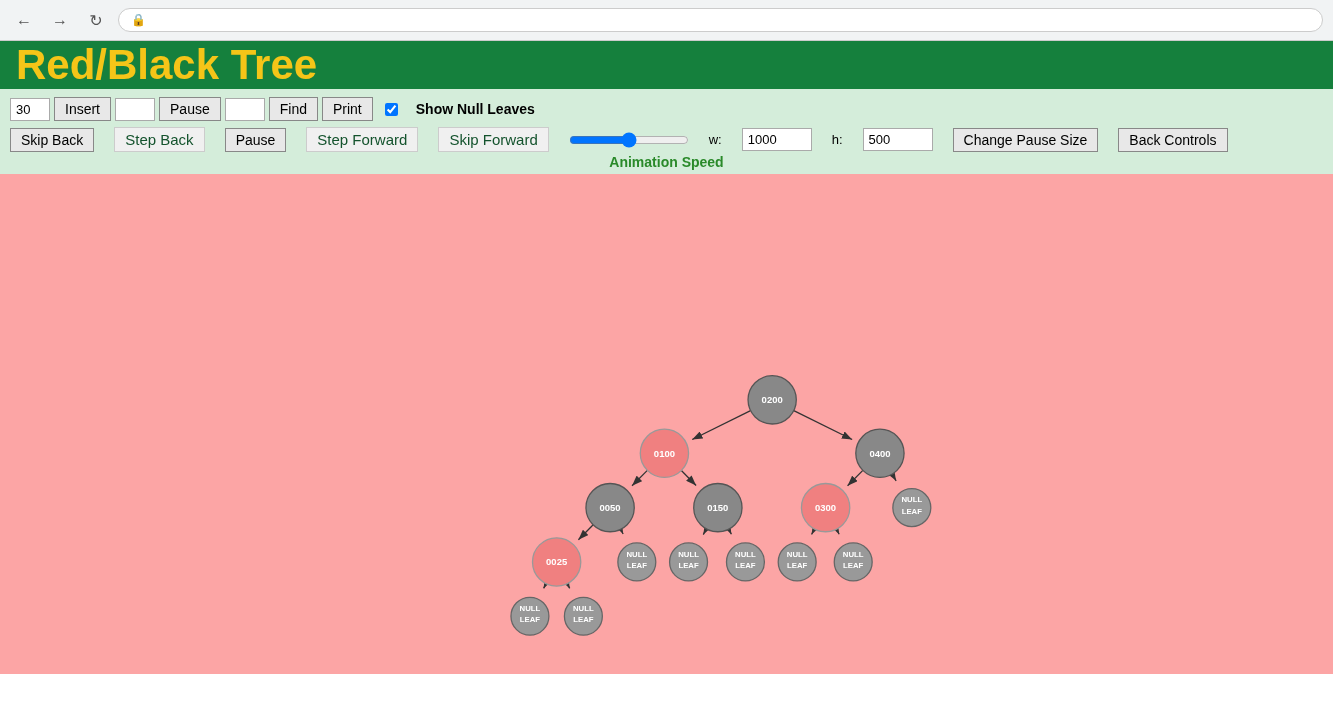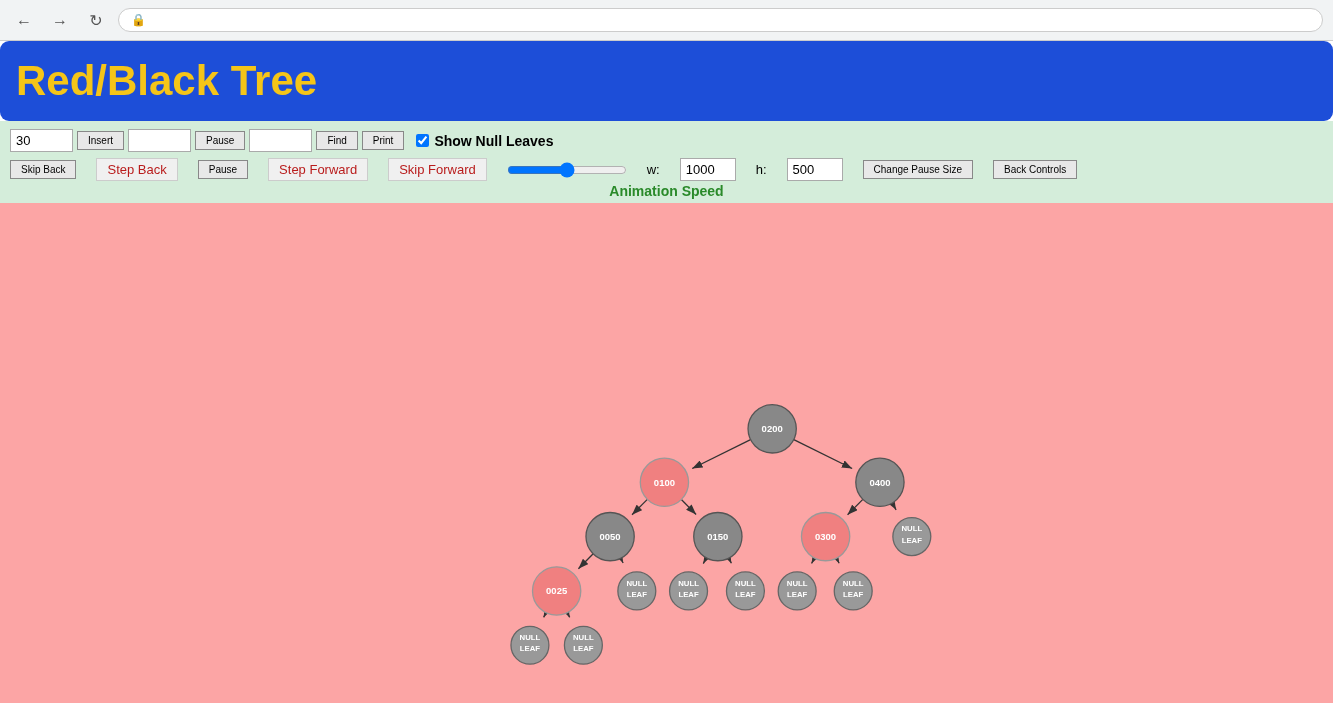--- a/index.html
+++ b/index.html
@@ -34,23 +34,22 @@
       font-size: 13px;
       color: #333;
       display: flex;
       align-items: center;
       gap: 6px;
     }
     .lock-icon { color: #666; font-size: 12px; }
 
     
     .page-header {
-      background: #1d4ed8;
-      padding: 16px 16px;
-      border-radius: 9px;
+      background: #15803d;
+      padding: 0 16px;
     }
     .page-title {
       color: #f5c518;
       font-size: 42px;
       font-weight: bold;
       font-family: Arial, sans-serif;
     }
 
     
     .controls-area {
@@ -65,61 +64,61 @@
     }
     .controls-row2 {
       display: flex;
       align-items: center;
       gap: 20px;
     }
     .ctrl-input {
       border: 1px solid #aaa;
       padding: 3px 5px;
       font-size: 13px;
-      width: 63px;
+      width: 40px;
     }
     .ctrl-btn {
       border: 1px solid #888;
       background: #e8e8e8;
       padding: 3px 10px;
-      font-size: 10px;
+      font-size: 14px;
       cursor: pointer;
     }
     .ctrl-btn-disabled {
       border: 1px solid #ccc;
       background: #f0f0f0;
       padding: 3px 10px;
-      font-size: 13px;
-      color: #b91c1c;
+      font-size: 15px;
+      color: #14532d;
       cursor: default;
     }
     .show-null-label {
       display: flex;
       align-items: center;
-      gap: 5px;
+      gap: 18px;
       font-size: 14px;
       font-weight: bold;
       margin-left: 8px;
     }
     .speed-slider-container {
       display: flex;
       align-items: center;
       gap: 4px;
     }
     .speed-slider {
       width: 120px;
     }
     .canvas-size-label {
       font-size: 13px;
     }
     .canvas-input {
       border: 1px solid #aaa;
       padding: 3px 5px;
       font-size: 13px;
-      width: 56px;
+      width: 70px;
     }
     .animation-speed-label {
       color: #2a8a2a;
       font-size: 14px;
       font-weight: bold;
       text-align: center;
       margin-top: 2px;
     }
 
     

